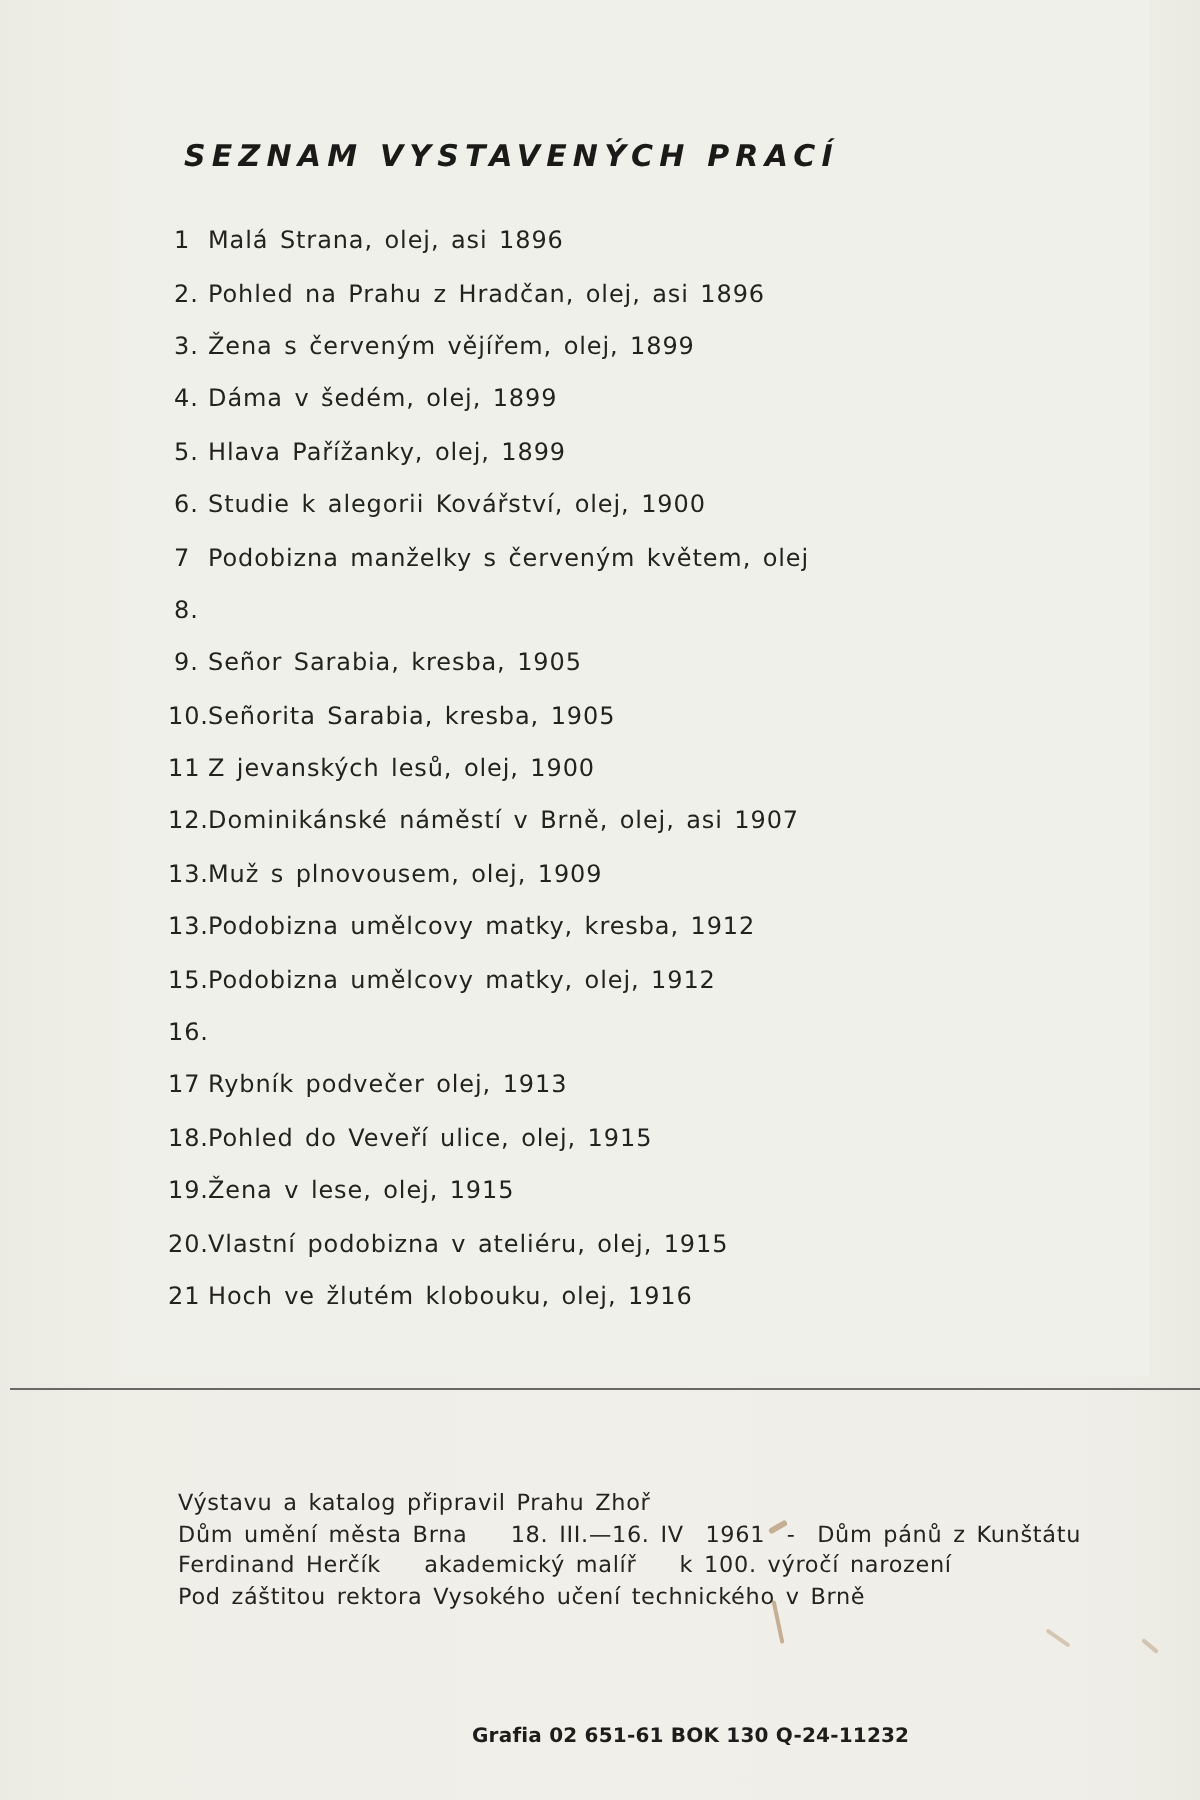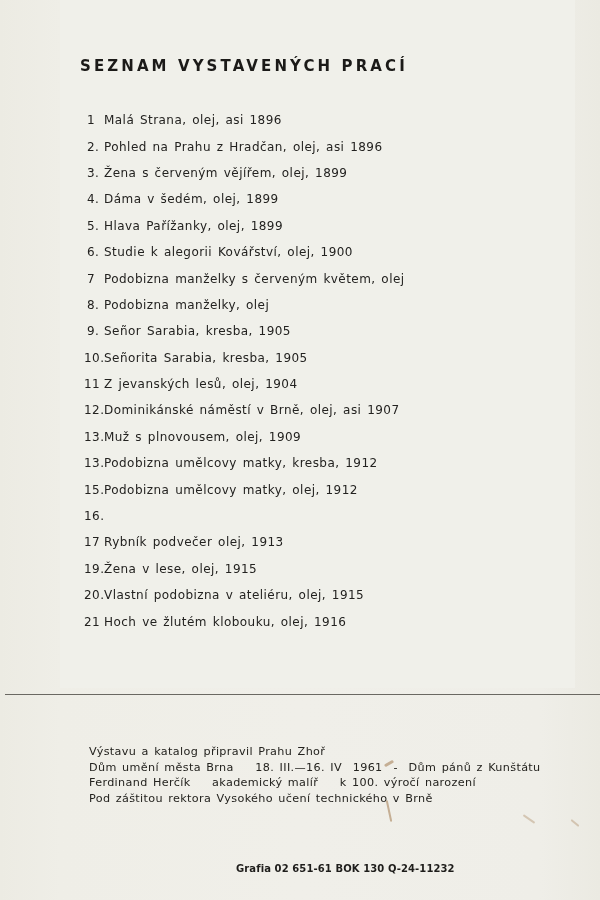--- a/index.html
+++ b/index.html
@@ -103,21 +103,21 @@
       opacity: 0.55;
       border-radius: 2px;
     }
   </style>
 </head>
 <body>
 
 <div class="page-bg"></div>
 <div class="panel"></div>
 
-<h1 class="title" style="margin:0;">SEZNAM VYSTAVENÝCH PRACÍ</h1>
+<h1 class="title" style="margin:12px;font-style:italic;">SEZNAM VYSTAVENÝCH PRACÍ</h1>
 
 <ul class="works">
   <li class="work">
       <span class="num single">1</span>
       <span>Malá Strana, olej, asi 1896</span>
     </li>
   <li class="work">
       <span class="num single">2.</span>
       <span>Pohled na Prahu z Hradčan, olej, asi 1896</span>
     </li>
@@ -136,33 +136,32 @@
   <li class="work">
       <span class="num single">6.</span>
       <span>Studie k alegorii Kovářství, olej, 1900</span>
     </li>
   <li class="work">
       <span class="num single">7</span>
       <span>Podobizna manželky s červeným květem, olej</span>
     </li>
   <li class="work">
       <span class="num single">8.</span>
-      <span>Podobizna manželky, olej</span>
     </li>
   <li class="work">
       <span class="num single">9.</span>
       <span>Señor Sarabia, kresba, 1905</span>
     </li>
   <li class="work">
       <span class="num">10.</span>
       <span>Señorita Sarabia, kresba, 1905</span>
     </li>
   <li class="work">
       <span class="num">11</span>
-      <span>Z jevanských lesů, olej, 1904</span>
+      <span>Z jevanských lesů, olej, 1900</span>
     </li>
   <li class="work">
       <span class="num">12.</span>
       <span>Dominikánské náměstí v Brně, olej, asi 1907</span>
     </li>
   <li class="work">
       <span class="num">13.</span>
       <span>Muž s plnovousem, olej, 1909</span>
     </li>
   <li class="work">
@@ -172,20 +171,24 @@
   <li class="work">
       <span class="num">15.</span>
       <span>Podobizna umělcovy matky, olej, 1912</span>
     </li>
   <li class="work">
       <span class="num">16.</span>
     </li>
   <li class="work">
       <span class="num">17</span>
       <span>Rybník podvečer olej, 1913</span>
+    </li>
+  <li class="work">
+      <span class="num">18.</span>
+      <span>Pohled do Veveří ulice, olej, 1915</span>
     </li>
   <li class="work">
       <span class="num">19.</span>
       <span>Žena v lese, olej, 1915</span>
     </li>
   <li class="work">
       <span class="num">20.</span>
       <span>Vlastní podobizna v ateliéru, olej, 1915</span>
     </li>
   <li class="work">

